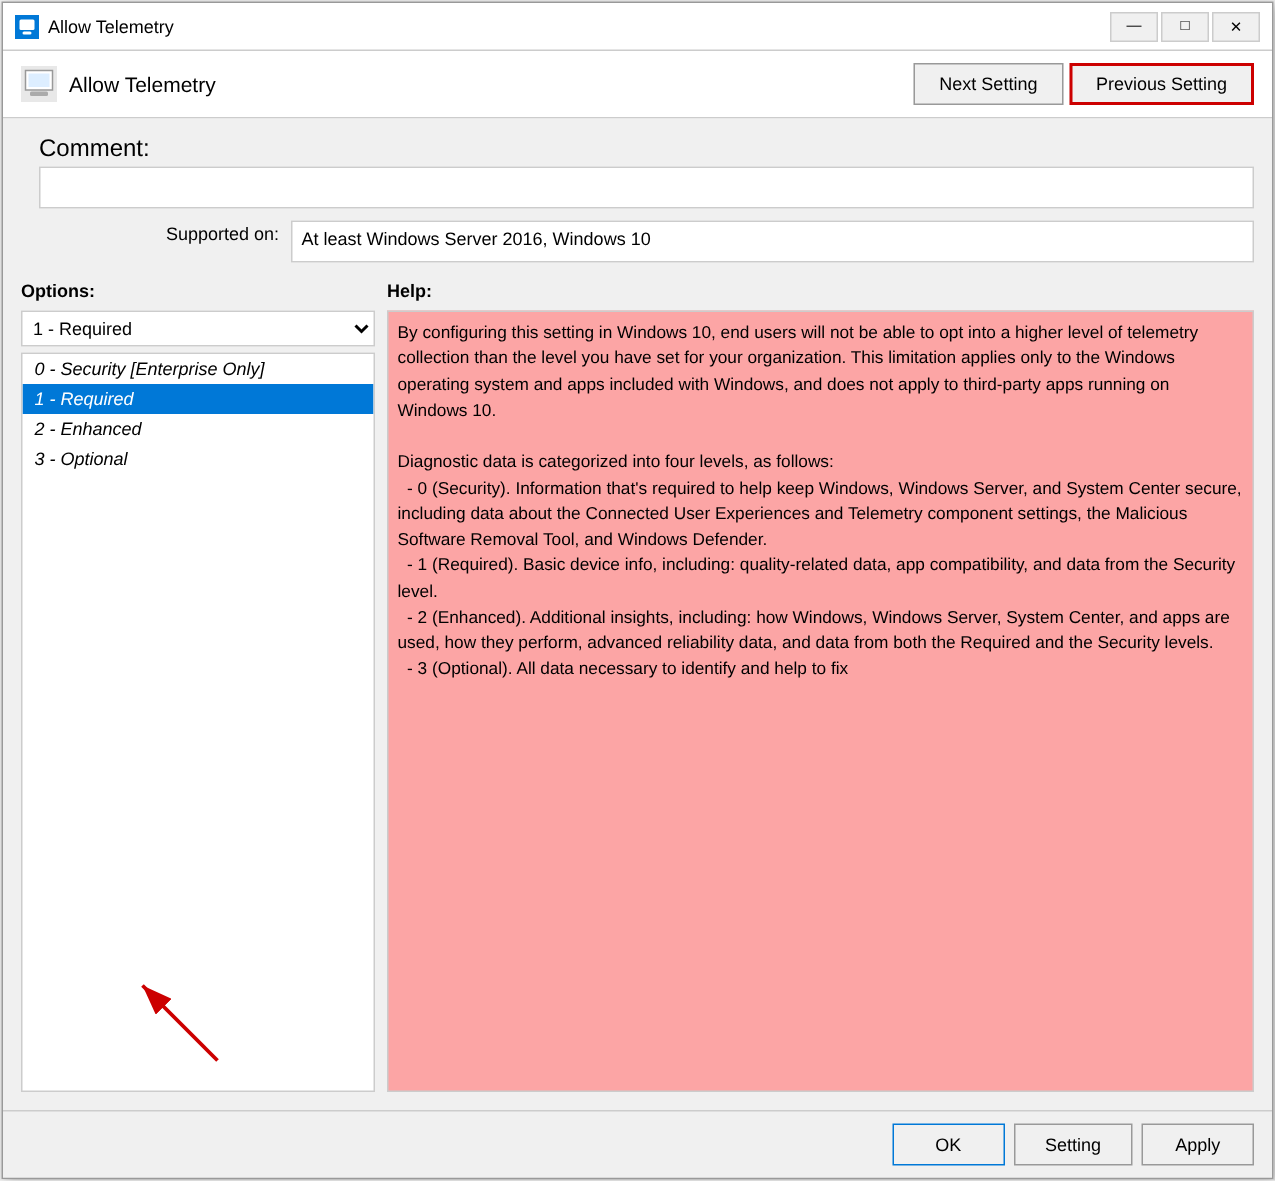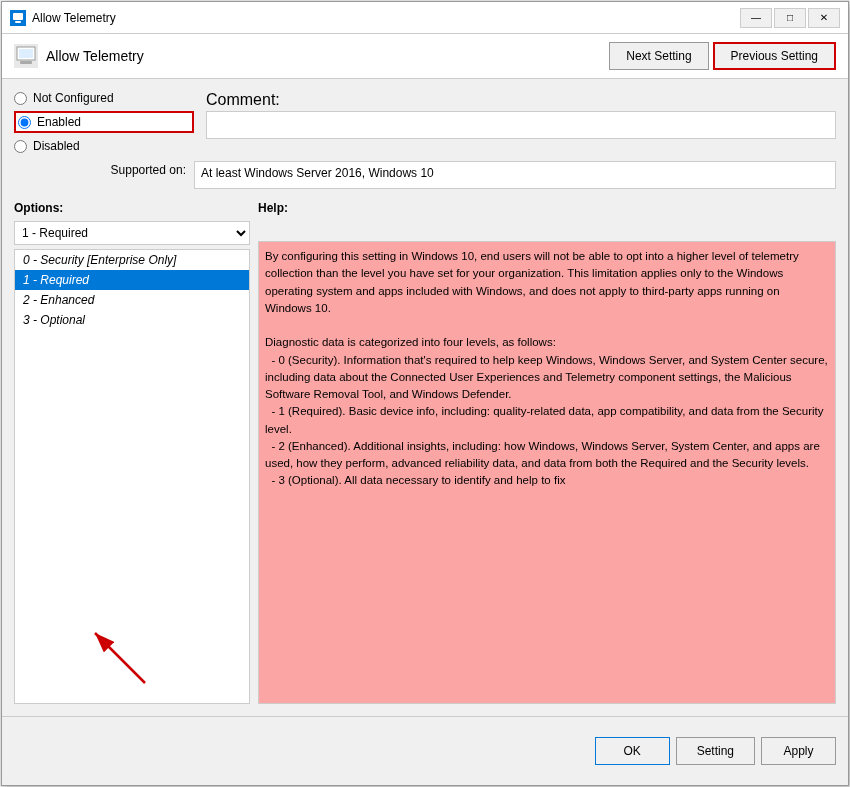--- a/index.html
+++ b/index.html
@@ -180,21 +180,20 @@
       width: 236px;
       display: flex;
       flex-direction: column;
       flex-shrink: 0;
       justify-content: flex-end;
     }
     .right-col {
       flex: 1;
       display: flex;
       flex-direction: column;
-      gap: 20px;
     }
     .col-label {
       font-size: 12px;
       font-weight: bold;
       margin-bottom: 6px;
     }
     .options-listbox {
       border: 1px solid #ccc;
       background: #fff;
       flex: 1;
@@ -227,21 +226,21 @@
       padding: 6px;
       font-size: 11.5px;
       line-height: 1.5;
       overflow-y: auto;
       color: #000;
     }
 
     .footer {
       background: #f0f0f0;
       border-top: 1px solid #ccc;
-      padding: 20px 12px;
+      padding: 8px 12px;
       display: flex;
       justify-content: flex-end;
       gap: 6px;
       flex-shrink: 0;
     }
     .footer-btn {
       padding: 5px 20px;
       background: #f0f0f0;
       border: 1px solid #999;
       cursor: pointer;
@@ -305,34 +304,20 @@
     <span class="header-title">Allow Telemetry</span>
     <div class="header-buttons">
       <button class="header-btn">Next Setting</button>
       <button class="header-btn prev-btn">Previous Setting</button>
     </div>
   </div>
 
   <div class="content-area">
 
     <div class="radio-comment-row">
-      <div class="radio-group">
-        <label class="radio-label">
-          <input type="radio" name="setting" style="">
-          <span>Not Configured</span>
-        </label>
-        <label class="radio-label enabled-label">
-          <input type="radio" name="setting" checked="" style="">
-          <span>Enabled</span>
-        </label>
-        <label class="radio-label">
-          <input type="radio" name="setting" style="">
-          <span>Disabled</span>
-        </label>
-      </div>
       <div class="comment-section">
         <span class="comment-label">Comment:</span>
         <textarea class="comment-textarea" style=""></textarea>
       </div>
     </div>
 
     <div class="supported-row">
       <span class="supported-label">Supported on:</span>
       <div class="supported-value">At least Windows Server 2016, Windows 10</div>
     </div>

